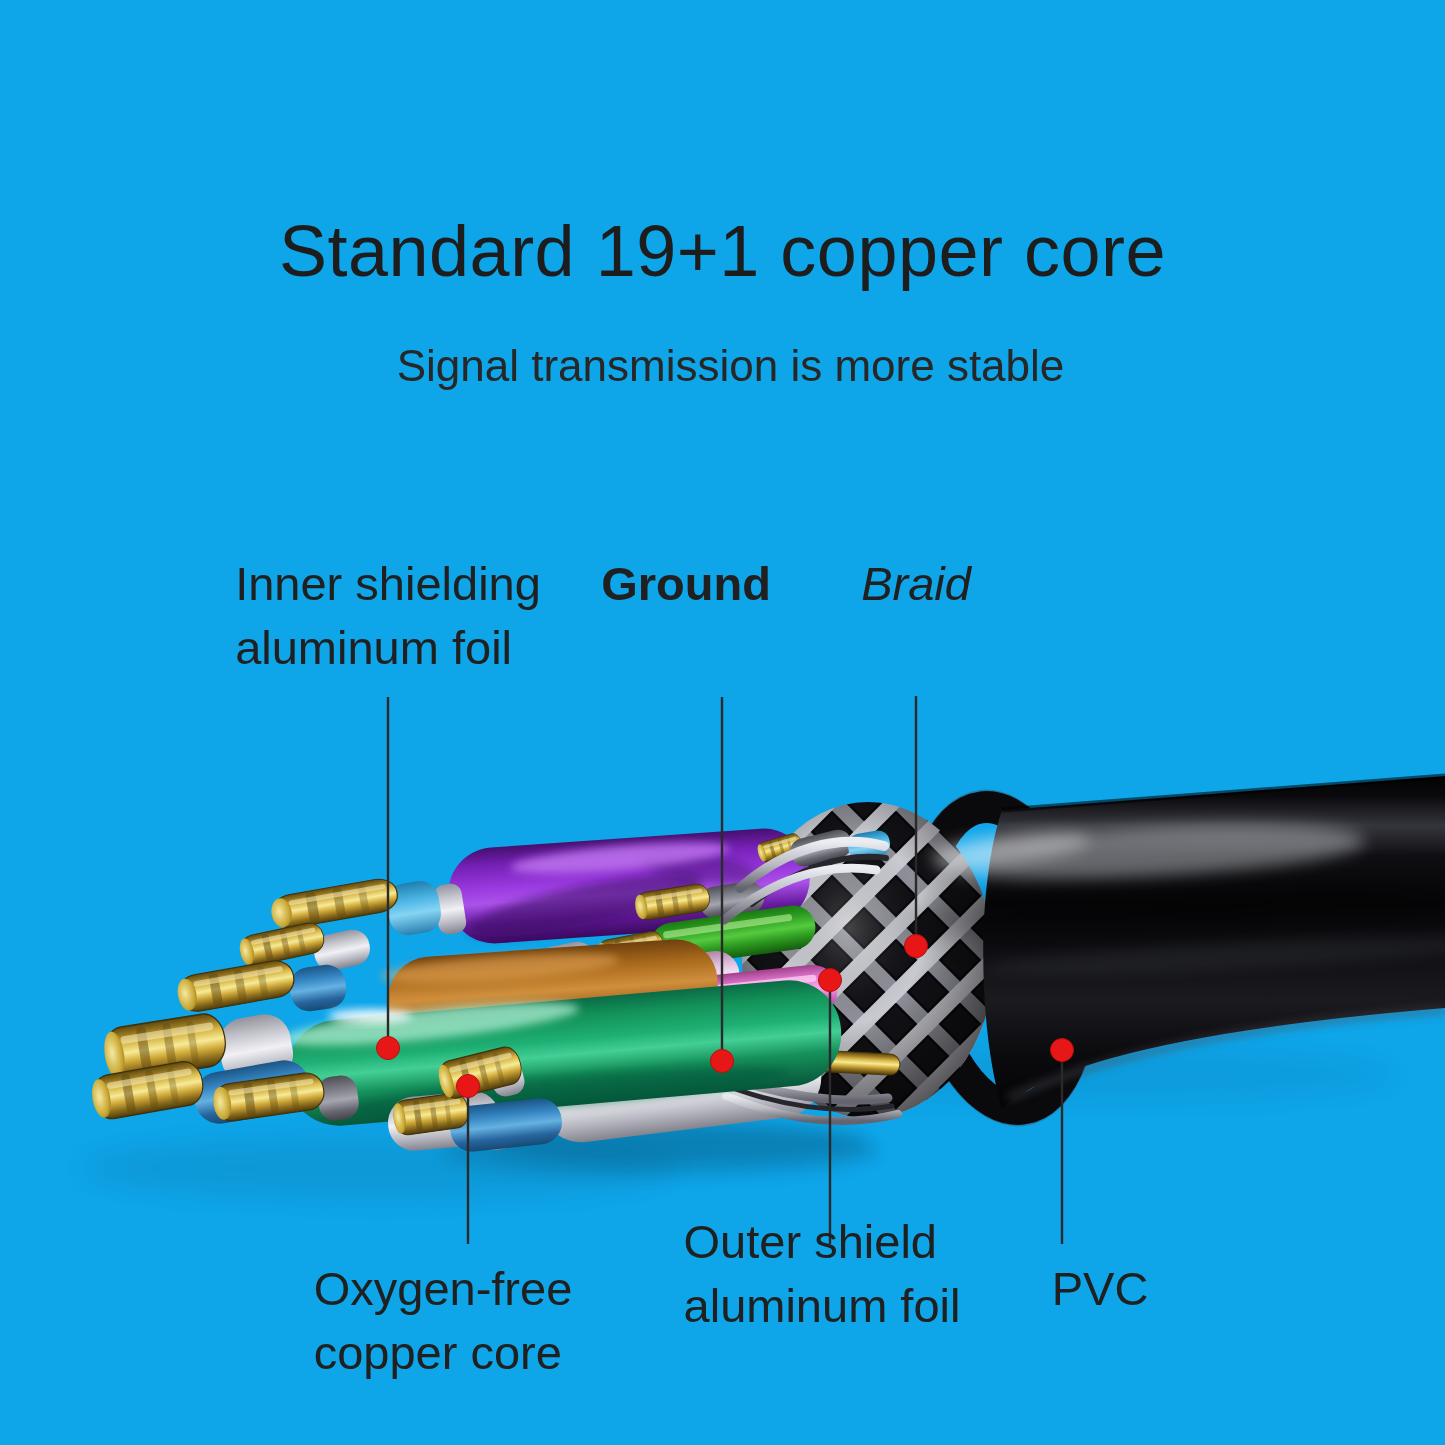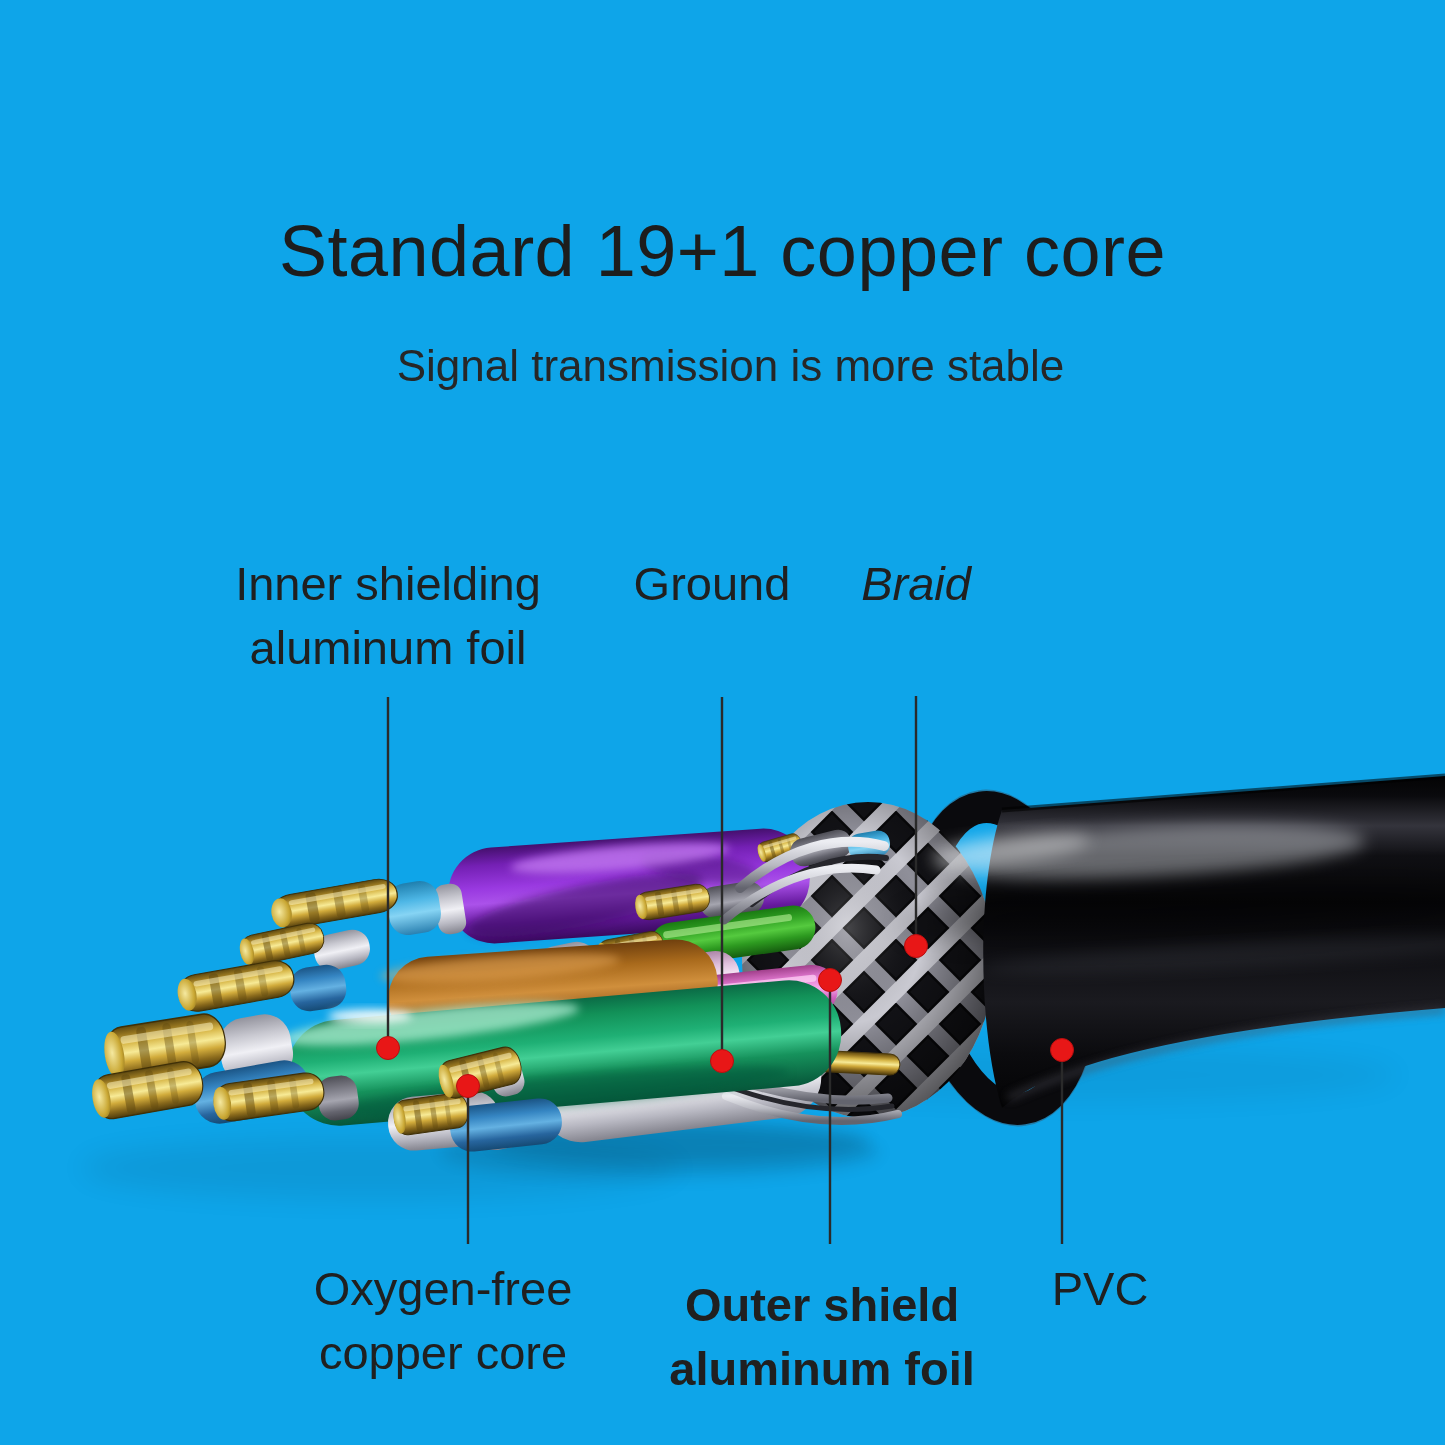--- a/index.html
+++ b/index.html
@@ -13,28 +13,28 @@
     position:absolute;top:210px;left:50%;transform:translateX(-50%);
     margin:0;font-size:72px;font-weight:400;color:#1d1d1d;
     white-space:nowrap;letter-spacing:0.5px;
   }
   .subheadline{
     position:absolute;top:341px;left:50%;transform:translateX(-50%);
     font-size:44px;font-weight:400;color:#272727;white-space:nowrap;margin-left:8px;
   }
   .callout{
     position:absolute;transform:translateX(-50%);
-    text-align:center;font-size:47px;line-height:64px;
+    font-size:47px;line-height:64px;
     color:#202020;white-space:nowrap;
   }
   .callout.inner  {left:388px; top:552px;}
-  .callout.ground {left:712px; top:552px;}
+  .callout.ground {left:686px; top:552px;font-weight:bold;}
   .callout.braid  {left:916px; top:552px;font-style:italic;}
   .callout.oxygen {left:443px; top:1257px;}
-  .callout.outer  {left:822px; top:1273px;font-weight:bold;}
+  .callout.outer  {left:822px; top:1210px;}
   .callout.pvc    {left:1064px;top:1257px;margin-left:36px;}
 </style>
 </head>
 <body>
 
 <div class="stage">
 
   <svg class="art" width="1445" height="1445" viewBox="0 0 1445 1445" xmlns="http://www.w3.org/2000/svg">
     <defs>
       <linearGradient id="goldG" x1="0" y1="0" x2="0" y2="1">

